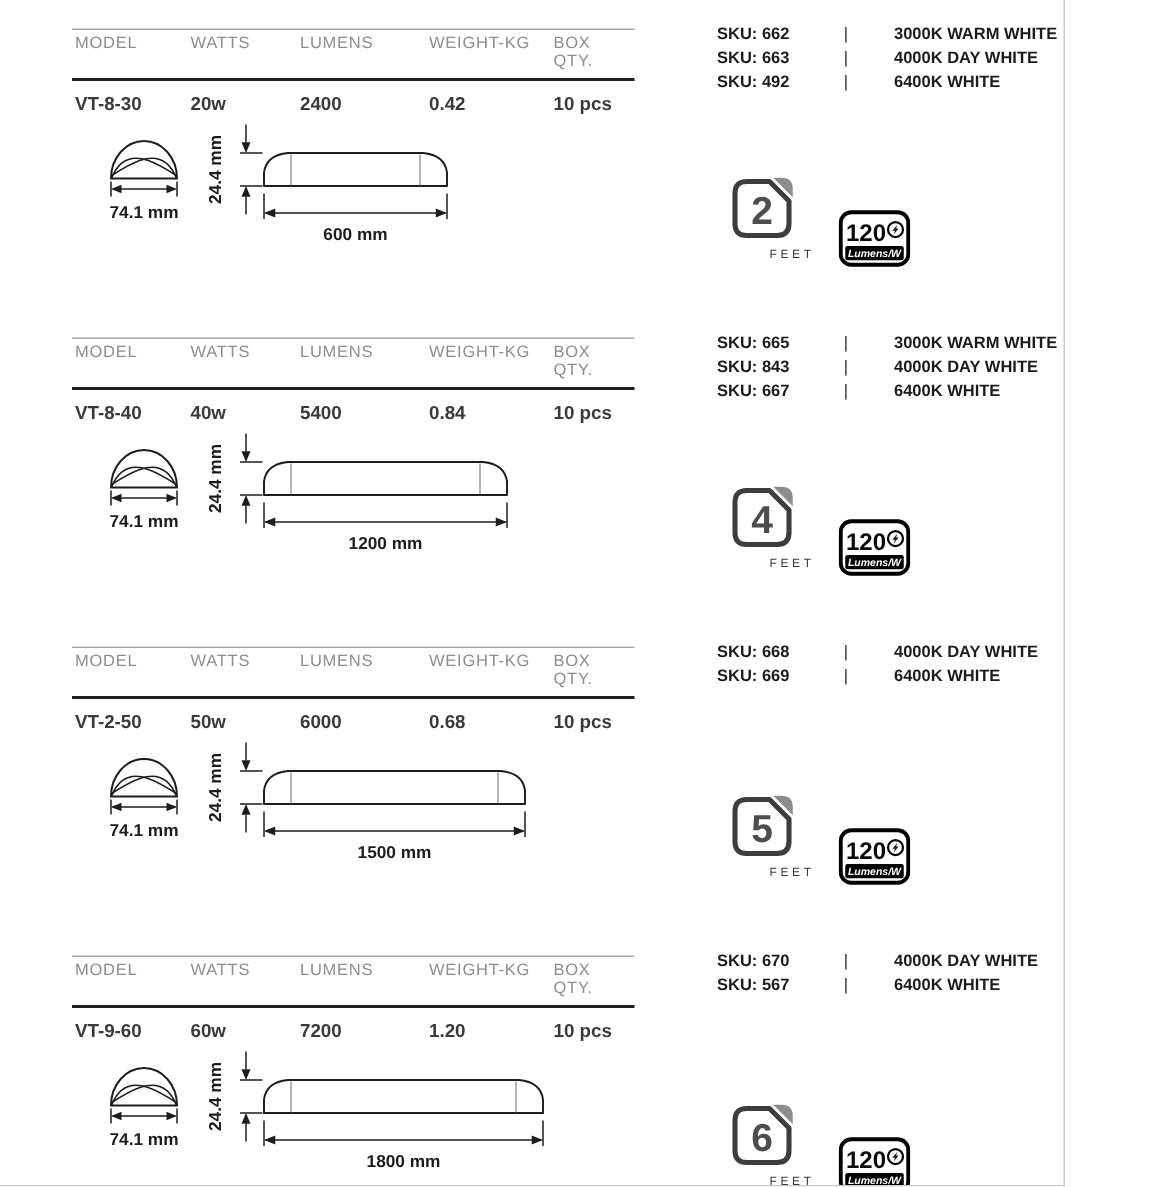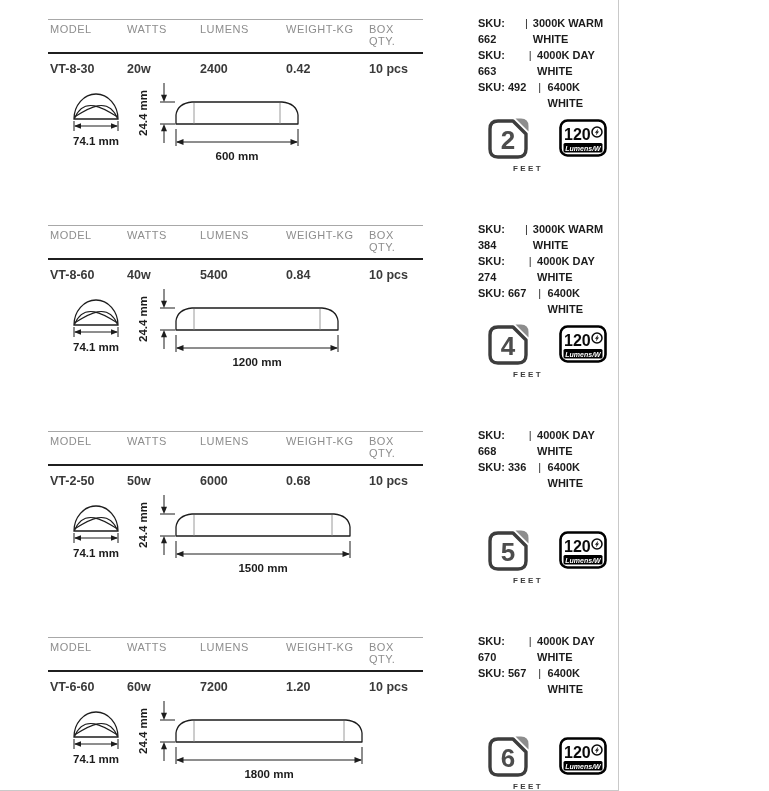--- a/index.html
+++ b/index.html
@@ -1,52 +1,52 @@
 <!DOCTYPE html>
 <html><head>
 <meta charset="utf-8">
 <style>
   html,body{margin:0;padding:0;background:#fff;}
   .sheet{
-    position:relative;width:619px;height:791px;background:#ffffff;
+    position:relative;width:710px;height:791px;background:#ffffff;
     border-right:1px solid #c9c9c9;border-bottom:1px solid #c9c9c9;
     box-sizing:border-box;overflow:hidden;
     font-family:"Liberation Sans",sans-serif;padding-top:8px;
   }
   .product{position:relative;height:206px;}
   
   .spec-table{position:absolute;left:48px;top:11px;width:375px;}
   .thead{
     display:grid;grid-template-columns:77px 73px 86px 83px 1fr;
     color:#8d8d8d;font-size:11px;letter-spacing:.5px;
     padding:3px 0 5px 2px;border-top:1px solid #a8a8a8;border-bottom:2px solid #1f1f1f;
   }
   .trow{
     display:grid;grid-template-columns:77px 73px 86px 83px 1fr;
     padding:8px 0 0 2px;font-weight:700;font-size:12.5px;color:#3a3a3a;
   }
   
   .skus{position:absolute;left:478px;top:7px;}
-  .sku-row{display:flex;font-size:11px;font-weight:700;color:#1c1c1c;line-height:16px;}
+  .sku-row{display:flex;font-size:11px;font-weight:700;color:#1c1c1c;line-height:16px;gap:24px;}
   .sku-id{width:54px;}
   .sku-sep{width:16px;text-align:center;font-weight:400;color:#2a2a2a;}
   
   .drawing{position:absolute;left:70px;top:72px;}
   .cross{position:absolute;left:0;top:12px;}
   .side{position:absolute;left:64px;top:0;}
   svg line{stroke:#1d1d1d;stroke-width:1;}
   svg line.cap{stroke:#9a9a9a;}
   svg polygon{fill:#1d1d1d;}
   svg text.dim{font:700 11.5px "Liberation Sans",sans-serif;fill:#1c1c1c;}
   
   .icons{position:absolute;left:487px;top:110px;display:flex;align-items:flex-start;gap:30px;}
   .feet{width:42px;text-align:center;}
-  .feet-caption{font-size:8px;font-weight:700;letter-spacing:2.4px;color:#3a3a3a;margin-top:0;padding-left:2px;margin-left:24px;}
+  .feet-caption{font-size:8px;font-weight:400;letter-spacing:2.4px;color:#3a3a3a;margin-top:0;padding-left:2px;margin-left:24px;}
   .feet-num{font:700 26px "Liberation Sans",sans-serif;fill:#4d4d4d;}
-  .lumens{margin-top:1px;}
+  .lumens{margin-top:22px;}
 </style>
 </head>
 <body>
 
 <div class="sheet">
 
   <section class="product">
     <div class="spec-table">
       <div class="thead">
         <span>MODEL</span>
@@ -139,36 +139,36 @@
   <section class="product">
     <div class="spec-table">
       <div class="thead">
         <span>MODEL</span>
         <span>WATTS</span>
         <span>LUMENS</span>
         <span>WEIGHT-KG</span>
         <span>BOX QTY.</span>
       </div>
       <div class="trow">
-        <span>VT-8-60</span>
+        <span>VT-8-40</span>
         <span>40w</span>
         <span>5400</span>
         <span>0.84</span>
         <span>10 pcs</span>
       </div>
     </div>
 
     <div class="skus">
       <div class="sku-row">
-        <span class="sku-id">SKU: 384</span>
+        <span class="sku-id">SKU: 665</span>
         <span class="sku-sep">|</span>
         <span class="sku-name">3000K WARM WHITE</span>
       </div>
       <div class="sku-row">
-        <span class="sku-id">SKU: 274</span>
+        <span class="sku-id">SKU: 843</span>
         <span class="sku-sep">|</span>
         <span class="sku-name">4000K DAY WHITE</span>
       </div>
       <div class="sku-row">
         <span class="sku-id">SKU: 667</span>
         <span class="sku-sep">|</span>
         <span class="sku-name">6400K WHITE</span>
       </div>
     </div>
 
@@ -244,21 +244,21 @@
       </div>
     </div>
 
     <div class="skus">
       <div class="sku-row">
         <span class="sku-id">SKU: 668</span>
         <span class="sku-sep">|</span>
         <span class="sku-name">4000K DAY WHITE</span>
       </div>
       <div class="sku-row">
-        <span class="sku-id">SKU: 336</span>
+        <span class="sku-id">SKU: 669</span>
         <span class="sku-sep">|</span>
         <span class="sku-name">6400K WHITE</span>
       </div>
     </div>
 
     <div class="drawing">
       <svg class="cross" width="52" height="64" viewBox="0 0 52 64">
         <path d="M4 27 A22 25 0 0 1 48 27 Z" fill="#fff" stroke="#1d1d1d" stroke-width="1.3"></path>
         <path d="M4.5 26.5 C14 3 35 17 47.5 25" fill="none" stroke="#1d1d1d" stroke-width="1.1"></path>
         <path d="M47.5 26.5 C38 3 17 17 4.5 25" fill="none" stroke="#1d1d1d" stroke-width="1.1"></path>
@@ -314,21 +314,21 @@
   <section class="product">
     <div class="spec-table">
       <div class="thead">
         <span>MODEL</span>
         <span>WATTS</span>
         <span>LUMENS</span>
         <span>WEIGHT-KG</span>
         <span>BOX QTY.</span>
       </div>
       <div class="trow">
-        <span>VT-6-60</span>
+        <span>VT-9-60</span>
         <span>60w</span>
         <span>7200</span>
         <span>1.20</span>
         <span>10 pcs</span>
       </div>
     </div>
 
     <div class="skus">
       <div class="sku-row">
         <span class="sku-id">SKU: 670</span>

